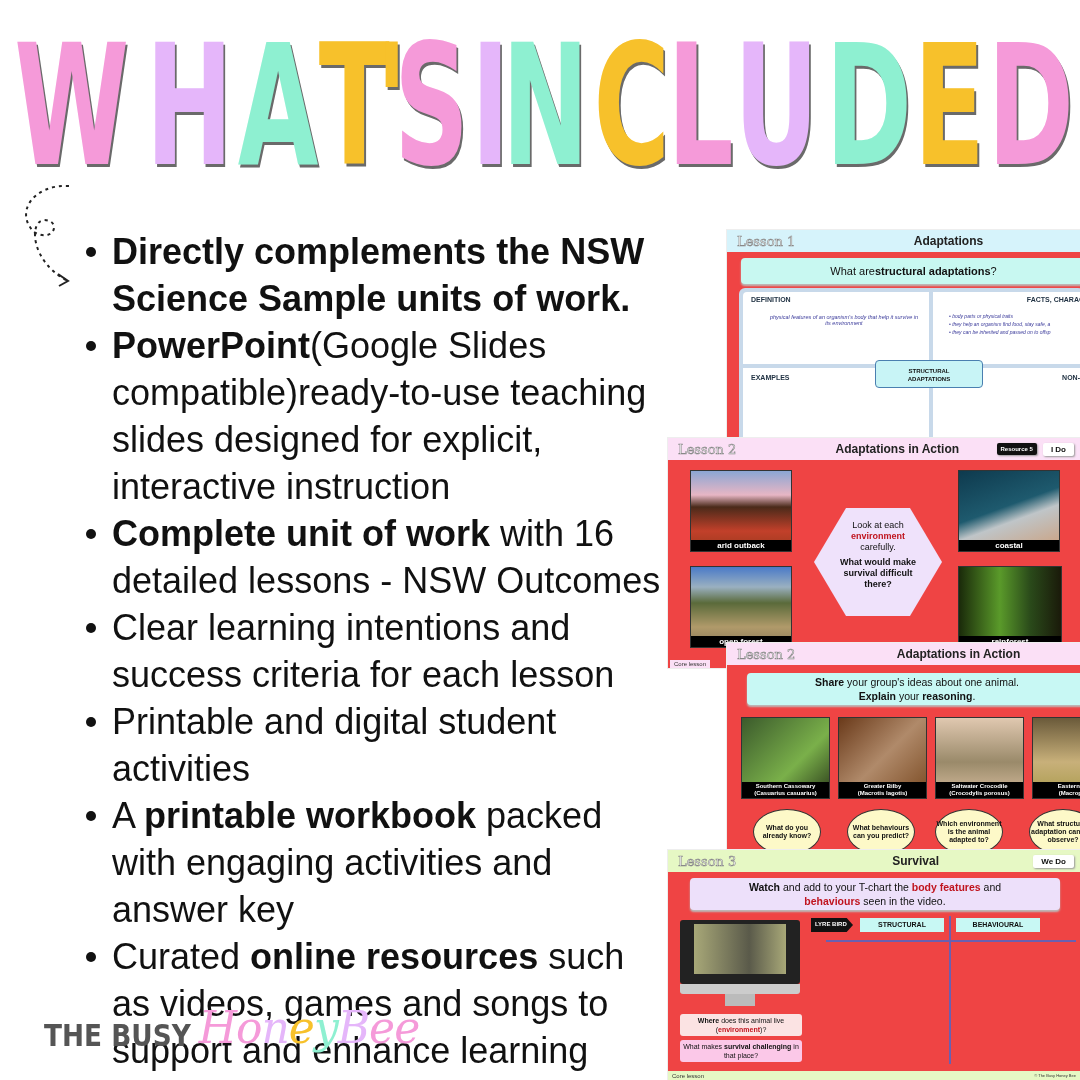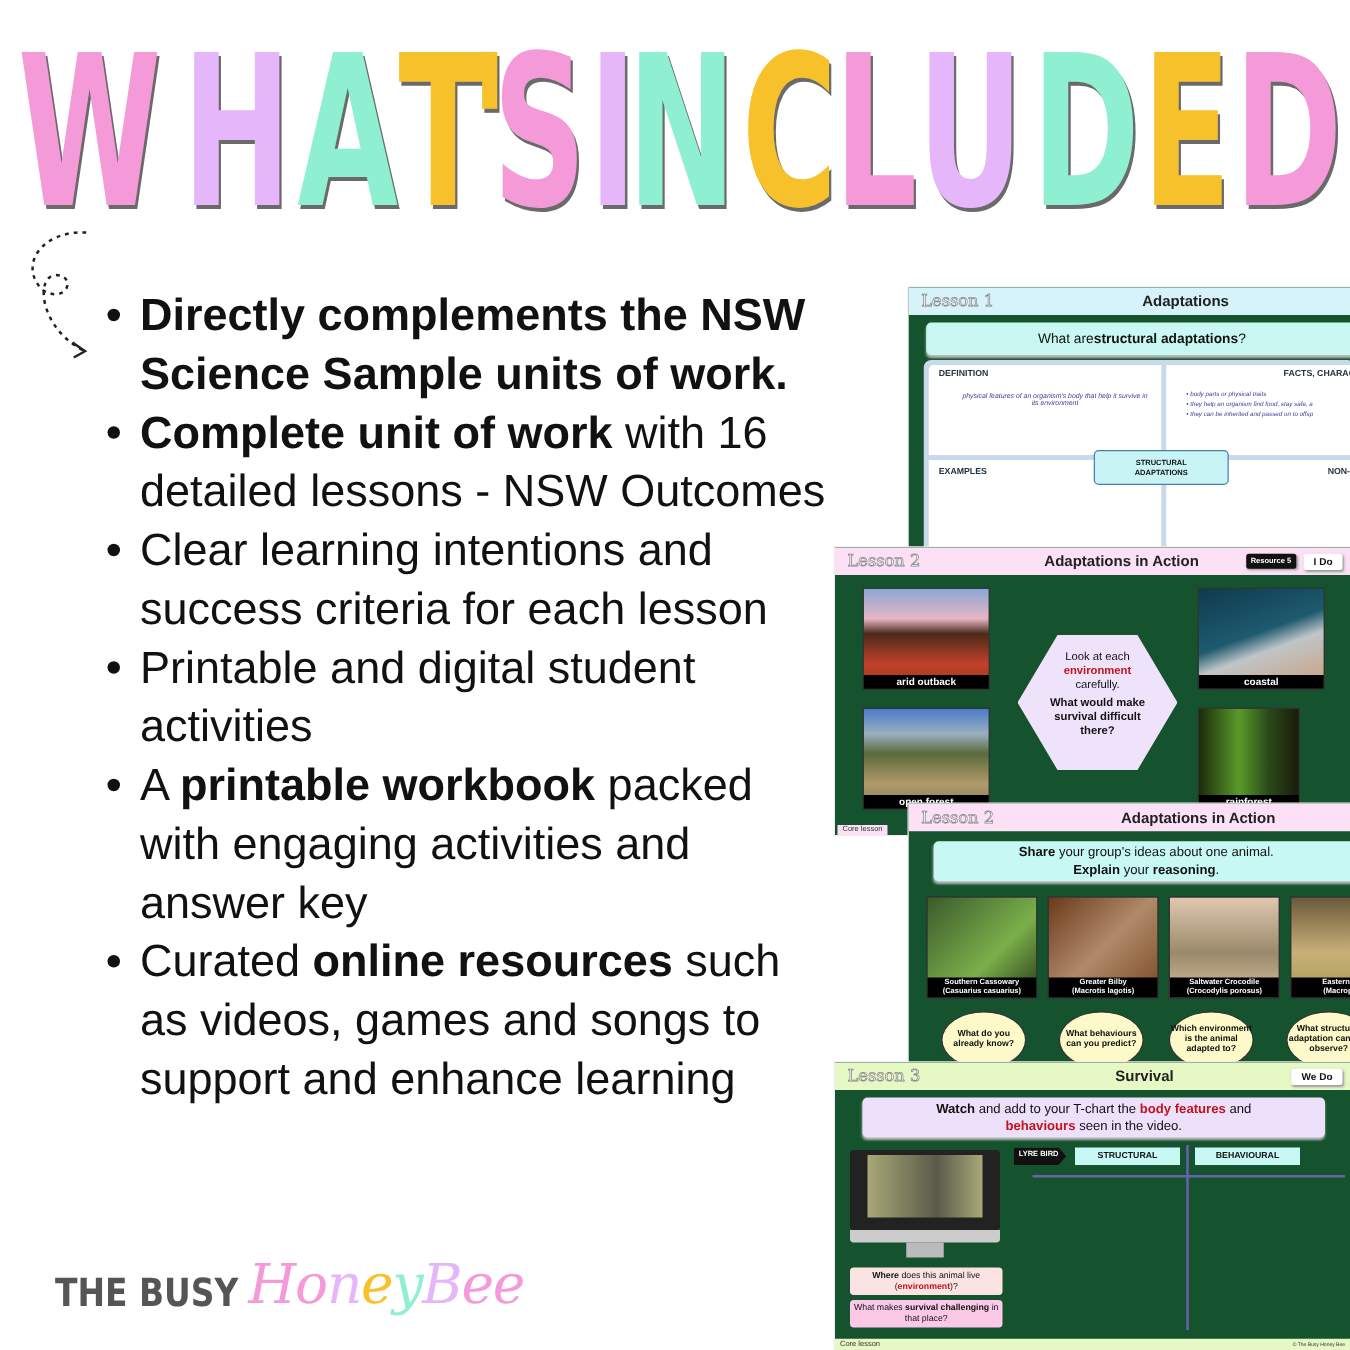--- a/index.html
+++ b/index.html
@@ -7,21 +7,21 @@
 .title{position:absolute;left:0;top:25px;width:1080px;height:165px;display:flex;justify-content:center;align-items:flex-end}
 .title span{font-family:"DejaVu Sans",sans-serif;font-weight:bold;font-size:168px;line-height:1;display:inline-block;transform:scaleX(.62);margin:0 -23px;text-shadow:3px 3px 0 #6a6a6a}
 .bullets{position:absolute;left:86px;top:228px;width:580px;list-style:none}
 .bullets li{position:relative;padding-left:26px;font-size:36px;line-height:47px;color:#111}
 .bullets li:before{content:"";position:absolute;left:0;top:19px;width:10px;height:10px;border-radius:50%;background:#111}
 .bullets b{font-weight:bold}
 .arrow{position:absolute;left:14px;top:182px;width:70px;height:110px}
 .logo{position:absolute;left:44px;top:1003px;height:50px;display:flex;align-items:flex-end}
 .logo .busy{font-family:"DejaVu Sans",sans-serif;font-weight:bold;font-size:31px;color:#555;transform:scaleX(.85);transform-origin:left;display:inline-block;margin-right:-18px}
 .logo .honey{font-family:"DejaVu Serif",serif;font-style:italic;font-size:44px;letter-spacing:-1px}
-.slide{position:absolute;background:#14532d;overflow:hidden;box-shadow:0 0 0 1px #eee}
+.slide{position:absolute;background:#ef4444;overflow:hidden;box-shadow:0 0 0 1px #eee}
 .hdr{position:absolute;left:0;top:0;right:0;height:22px;display:flex;align-items:center}
 .lesson{font-family:"DejaVu Serif",serif;font-size:13px;color:#fff;-webkit-text-stroke:.6px #888;padding-left:10px;width:130px}
 .htitle{flex:1;text-align:center;font-size:12px;font-weight:bold;color:#222}
 .tag{font-size:8px;font-weight:bold;padding:2px 8px;border-radius:2px;background:#fff;box-shadow:1px 1px 2px #999;margin-right:6px}
 .tag.dark{background:#111;color:#fff;font-size:6px;padding:3px 4px}
 .small{font-size:6px;color:#333}
 .photo{position:absolute;border:1px solid #333;background:#444}
 .cap{position:absolute;left:0;right:0;bottom:0;background:#000;color:#fff;font-size:8px;font-weight:bold;text-align:center;padding:1px 0}
 .bubble{position:absolute;width:68px;height:46px;border:1px solid #333;border-radius:50%;background:#fdf9c8;font-size:7px;font-weight:bold;text-align:center;display:flex;align-items:center;justify-content:center;line-height:1.15}
 </style>
@@ -46,20 +46,21 @@
     <span style="color: rgb(245, 154, 217);">D</span>
   </div>
 
 <svg class="arrow" viewBox="0 0 70 110">
   <path d="M55 4 C20 2 0 30 20 50 C40 62 48 38 30 38 C14 40 18 80 52 98" fill="none" stroke="#222" stroke-width="2" stroke-dasharray="3 4"></path>
   <path d="M44 92 L54 99 L45 104" fill="none" stroke="#222" stroke-width="2"></path>
 </svg>
 
 <ul class="bullets">
   <li><b>Directly complements the NSW Science Sample units of work.</b></li>
+  <li><b>PowerPoint</b><span>(Google Slides compatible)ready-to-use teaching slides designed for explicit, interactive instruction</span></li>
   <li><b>Complete unit of work</b><span> with 16 detailed lessons - NSW Outcomes</span></li>
   <li><span>Clear learning intentions and success criteria for each lesson</span></li>
   <li><span>Printable and digital student activities</span></li>
   <li><span>A </span><b>printable workbook</b><span> packed with engaging activities and answer key</span></li>
   <li><span>Curated </span><b>online resources</b><span> such as videos, games and songs to support and enhance learning</span></li>
 </ul>
 
 <div class="logo">
   <span class="busy">THE BUSY</span>
   <span class="honey" id="honey"><span style="color: rgb(245, 154, 217);">H</span><span style="color: rgb(245, 154, 217);">o</span><span style="color: rgb(229, 182, 250);">n</span><span style="color: rgb(247, 193, 43);">e</span><span style="color: rgb(142, 240, 209);">y</span><span style="color: rgb(229, 182, 250);">B</span><span style="color: rgb(245, 154, 217);">e</span><span style="color: rgb(245, 154, 217);">e</span></span>
@@ -103,21 +104,21 @@
   </div>
   <div class="photo" style="left:22px;top:32px;width:102px;height:82px;background:linear-gradient(#8ba6d4 0%,#e7b6c4 30%,#4a2a1a 45%,#c2402a 75%,#9a3a1e)">
       <div class="cap">arid outback</div>
     </div>
   <div class="photo" style="left:22px;top:128px;width:102px;height:82px;background:linear-gradient(#4a7ac8 0%,#9ab0c0 25%,#5a6a3a 45%,#b09a6a 75%,#8a7a5a)">
       <div class="cap">open forest</div>
     </div>
   <div class="photo" style="left:290px;top:32px;width:102px;height:82px;background:linear-gradient(160deg,#0e3a4e 0%,#1e5a6e 45%,#bfc5c8 60%,#c9a88e 90%)">
       <div class="cap">coastal</div>
     </div>
-  <div class="photo" style="left:290px;top:128px;width:82px;height:82px;background:linear-gradient(90deg,#1a2a0a,#5a9a2a 40%,#2a4a1a 70%,#1a1a0a)">
+  <div class="photo" style="left:290px;top:128px;width:104px;height:82px;background:linear-gradient(90deg,#1a2a0a,#5a9a2a 40%,#2a4a1a 70%,#1a1a0a)">
       <div class="cap">rainforest</div>
     </div>
   <div style="position:absolute;left:146px;top:70px;width:128px;height:108px;background:#efe2fb;clip-path:polygon(25% 0,75% 0,100% 50%,75% 100%,25% 100%,0 50%);text-align:center;font-size:9px;padding-top:12px;line-height:11px">
     <div>Look at each</div>
     <div style="color:#c0141e;font-weight:bold">environment</div>
     <div>carefully.</div>
     <div style="font-weight:bold;margin:4px 26px 12px">What would make survival difficult there?</div>
   </div>
   <div class="small" style="position:absolute;left:2px;bottom:0;background:#fbe0f6;padding:1px 4px">Core lesson</div>
 </div>

